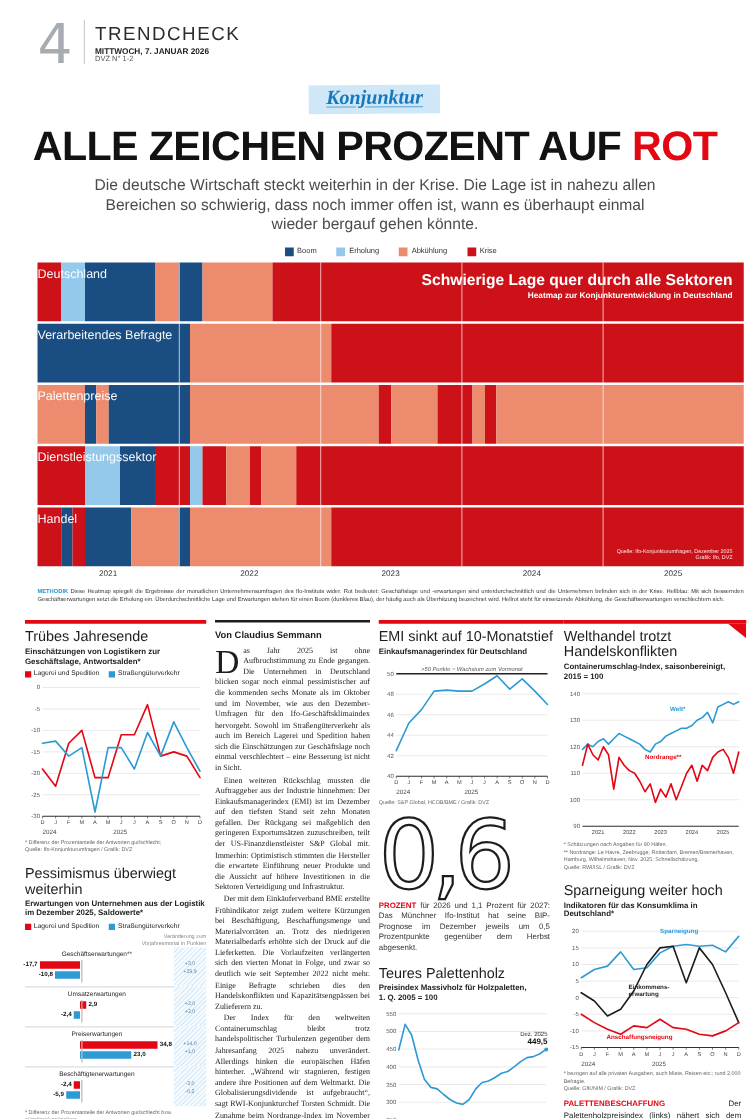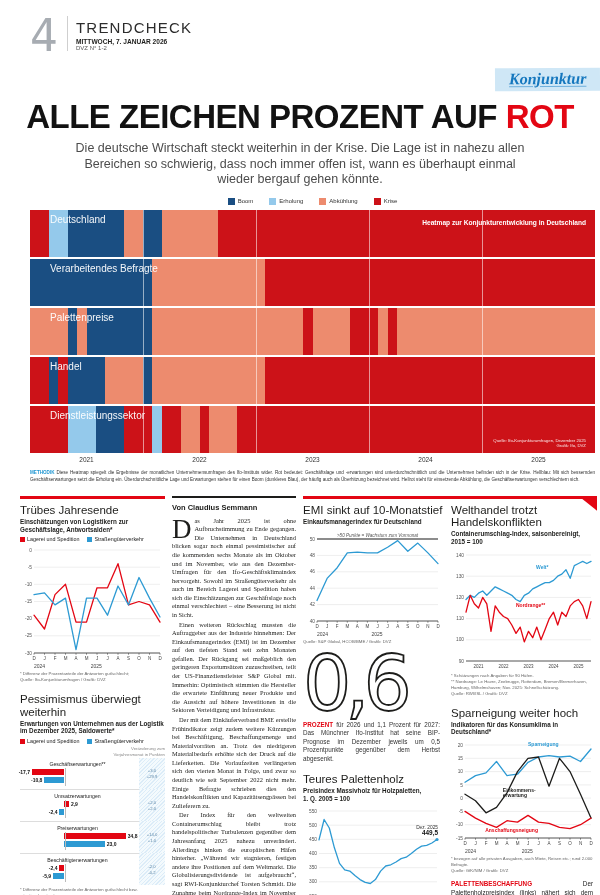--- a/index.html
+++ b/index.html
@@ -8,35 +8,35 @@
 
   
   .hdr{display:flex;align-items:flex-start;gap:9px;padding:16px 0 0 30px;height:56px;box-sizing:border-box;}
   .pageno{font-family:"DejaVu Sans",sans-serif;font-size:44px;line-height:.92;color:#a7acb2;font-weight:400;}
   .mast{padding-top:3px;border-left:1px solid #cfcfcf;padding-left:8px;}
   .mast .section{font-size:15px;letter-spacing:1.2px;color:#2c2c2c;}
   .mast .date{font-size:6.6px;font-weight:bold;margin-top:2px;}
   .mast .issue{font-size:6px;color:#555;}
 
   
-  .kicker-wrap{text-align:right;margin-top:12px;}
+  .kicker-wrap{text-align:center;margin-top:12px;}
   .kicker{display:inline-block;background:#cfe7f6;color:#1577be;font-family:"Liberation Serif",serif;font-style:italic;font-weight:bold;font-size:16px;padding:2px 14px 3px;transform:rotate(-.4deg);text-decoration:underline;text-decoration-color:#6fb0dd;text-underline-offset:2px;}
   h1{margin:9px 20px 0;text-align:center;font-size:33px;line-height:1;letter-spacing:-.5px;font-weight:800;color:#121212;}
   h1 .red{color:#e30613;}
   .standfirst{margin:8px 70px 0;text-align:center;font-size:12.5px;line-height:1.25;color:#4c4c4c;}
 
   
   .hm{margin:10px 5px 0 30px;}
   .hm-legend{display:flex;justify-content:center;gap:16px;margin-bottom:5px;}
   .hm-legend .it{display:flex;align-items:center;gap:3px;font-size:6px;color:#333;}
   .hm-legend .sw{width:7px;height:7px;display:inline-block;}
   .hm-rows-wrap{position:relative;}
   .hm-row{display:flex;height:47px;margin-bottom:2px;}
   .hm-row .seg{height:100%;}
-  .hm-row .lbl{position:absolute;left:20px;top:4px;color:#fff;font-size:10px;opacity:.95;}
+  .hm-row .lbl{position:absolute;left:0;top:4px;color:#fff;font-size:10px;opacity:.95;}
   .hm-row{position:relative;}
   .hm-grid{position:absolute;top:0;bottom:0;width:1px;background:rgba(255,255,255,.55);}
   .hm-title{position:absolute;top:7px;right:9px;text-align:right;color:#fff;}
   .hm-title .t1{font-size:12.5px;font-weight:600;}
   .hm-title .t2{font-size:6.6px;font-weight:bold;margin-top:2px;}
   .hm-source{position:absolute;bottom:5px;right:9px;color:#fff;font-size:4.3px;text-align:right;white-space:pre-line;opacity:.9;}
   .hm-axis{display:flex;}
   .hm-axis span{flex:1;text-align:center;font-size:6.5px;color:#333;padding-top:1px;}
   .methodik{margin:7px 0 0;font-size:4.6px;line-height:1.5;color:#333;text-align:justify;}
   .methodik b{color:#1e96d2;}
@@ -152,44 +152,45 @@
           <div class="seg" style="flex-grow: 16; background: rgb(237, 139, 110);"></div>
           <div class="seg" style="flex-grow: 1; background: rgb(204, 18, 24);"></div>
           <div class="seg" style="flex-grow: 4; background: rgb(237, 139, 110);"></div>
           <div class="seg" style="flex-grow: 3; background: rgb(204, 18, 24);"></div>
           <div class="seg" style="flex-grow: 1; background: rgb(237, 139, 110);"></div>
           <div class="seg" style="flex-grow: 1; background: rgb(204, 18, 24);"></div>
           <div class="seg" style="flex-grow: 21; background: rgb(237, 139, 110);"></div>
           <span class="lbl">Palettenpreise</span>
         </div>
         <div class="hm-row">
-          <div class="seg" style="flex-grow: 2; background: rgb(204, 18, 24);"></div>
-          <div class="seg" style="flex-grow: 1; background: rgb(26, 78, 130);"></div>
-          <div class="seg" style="flex-grow: 1; background: rgb(204, 18, 24);"></div>
-          <div class="seg" style="flex-grow: 4; background: rgb(26, 78, 130);"></div>
-          <div class="seg" style="flex-grow: 4; background: rgb(237, 139, 110);"></div>
-          <div class="seg" style="flex-grow: 1; background: rgb(26, 78, 130);"></div>
-          <div class="seg" style="flex-grow: 12; background: rgb(237, 139, 110);"></div>
-          <div class="seg" style="flex-grow: 35; background: rgb(204, 18, 24);"></div>
-          <span class="lbl">Handel</span>
-        </div>
-        <div class="hm-row">
           <div class="seg" style="flex-grow: 4; background: rgb(204, 18, 24);"></div>
           <div class="seg" style="flex-grow: 3; background: rgb(148, 201, 235);"></div>
           <div class="seg" style="flex-grow: 3; background: rgb(26, 78, 130);"></div>
           <div class="seg" style="flex-grow: 3; background: rgb(204, 18, 24);"></div>
           <div class="seg" style="flex-grow: 1; background: rgb(148, 201, 235);"></div>
           <div class="seg" style="flex-grow: 2; background: rgb(204, 18, 24);"></div>
           <div class="seg" style="flex-grow: 2; background: rgb(237, 139, 110);"></div>
           <div class="seg" style="flex-grow: 1; background: rgb(204, 18, 24);"></div>
           <div class="seg" style="flex-grow: 3; background: rgb(237, 139, 110);"></div>
           <div class="seg" style="flex-grow: 38; background: rgb(204, 18, 24);"></div>
           <span class="lbl">Dienstleistungssektor</span>
         </div>
+        <div class="hm-row">
+          <div class="seg" style="flex-grow: 2; background: rgb(204, 18, 24);"></div>
+          <div class="seg" style="flex-grow: 1; background: rgb(26, 78, 130);"></div>
+          <div class="seg" style="flex-grow: 1; background: rgb(204, 18, 24);"></div>
+          <div class="seg" style="flex-grow: 4; background: rgb(26, 78, 130);"></div>
+          <div class="seg" style="flex-grow: 4; background: rgb(237, 139, 110);"></div>
+          <div class="seg" style="flex-grow: 1; background: rgb(26, 78, 130);"></div>
+          <div class="seg" style="flex-grow: 12; background: rgb(237, 139, 110);"></div>
+          <div class="seg" style="flex-grow: 35; background: rgb(204, 18, 24);"></div>
+          <span class="lbl">Handel</span>
+        </div>
         <div class="hm-title">
+        <div class="t1">Schwierige Lage quer durch alle Sektoren</div>
         <div class="t2">Heatmap zur Konjunkturentwicklung in Deutschland</div>
       </div>
       <div class="hm-source">Quelle: Ifo-Konjunkturumfragen, Dezember 2025
 Grafik: Ifo, DVZ</div>
     <div class="hm-grid" style="left: 20%;"></div>
         <div class="hm-grid" style="left: 40%;"></div>
         <div class="hm-grid" style="left: 60%;"></div>
         <div class="hm-grid" style="left: 80%;"></div>
       </div>
     <div class="hm-axis" id="hm-axis">

